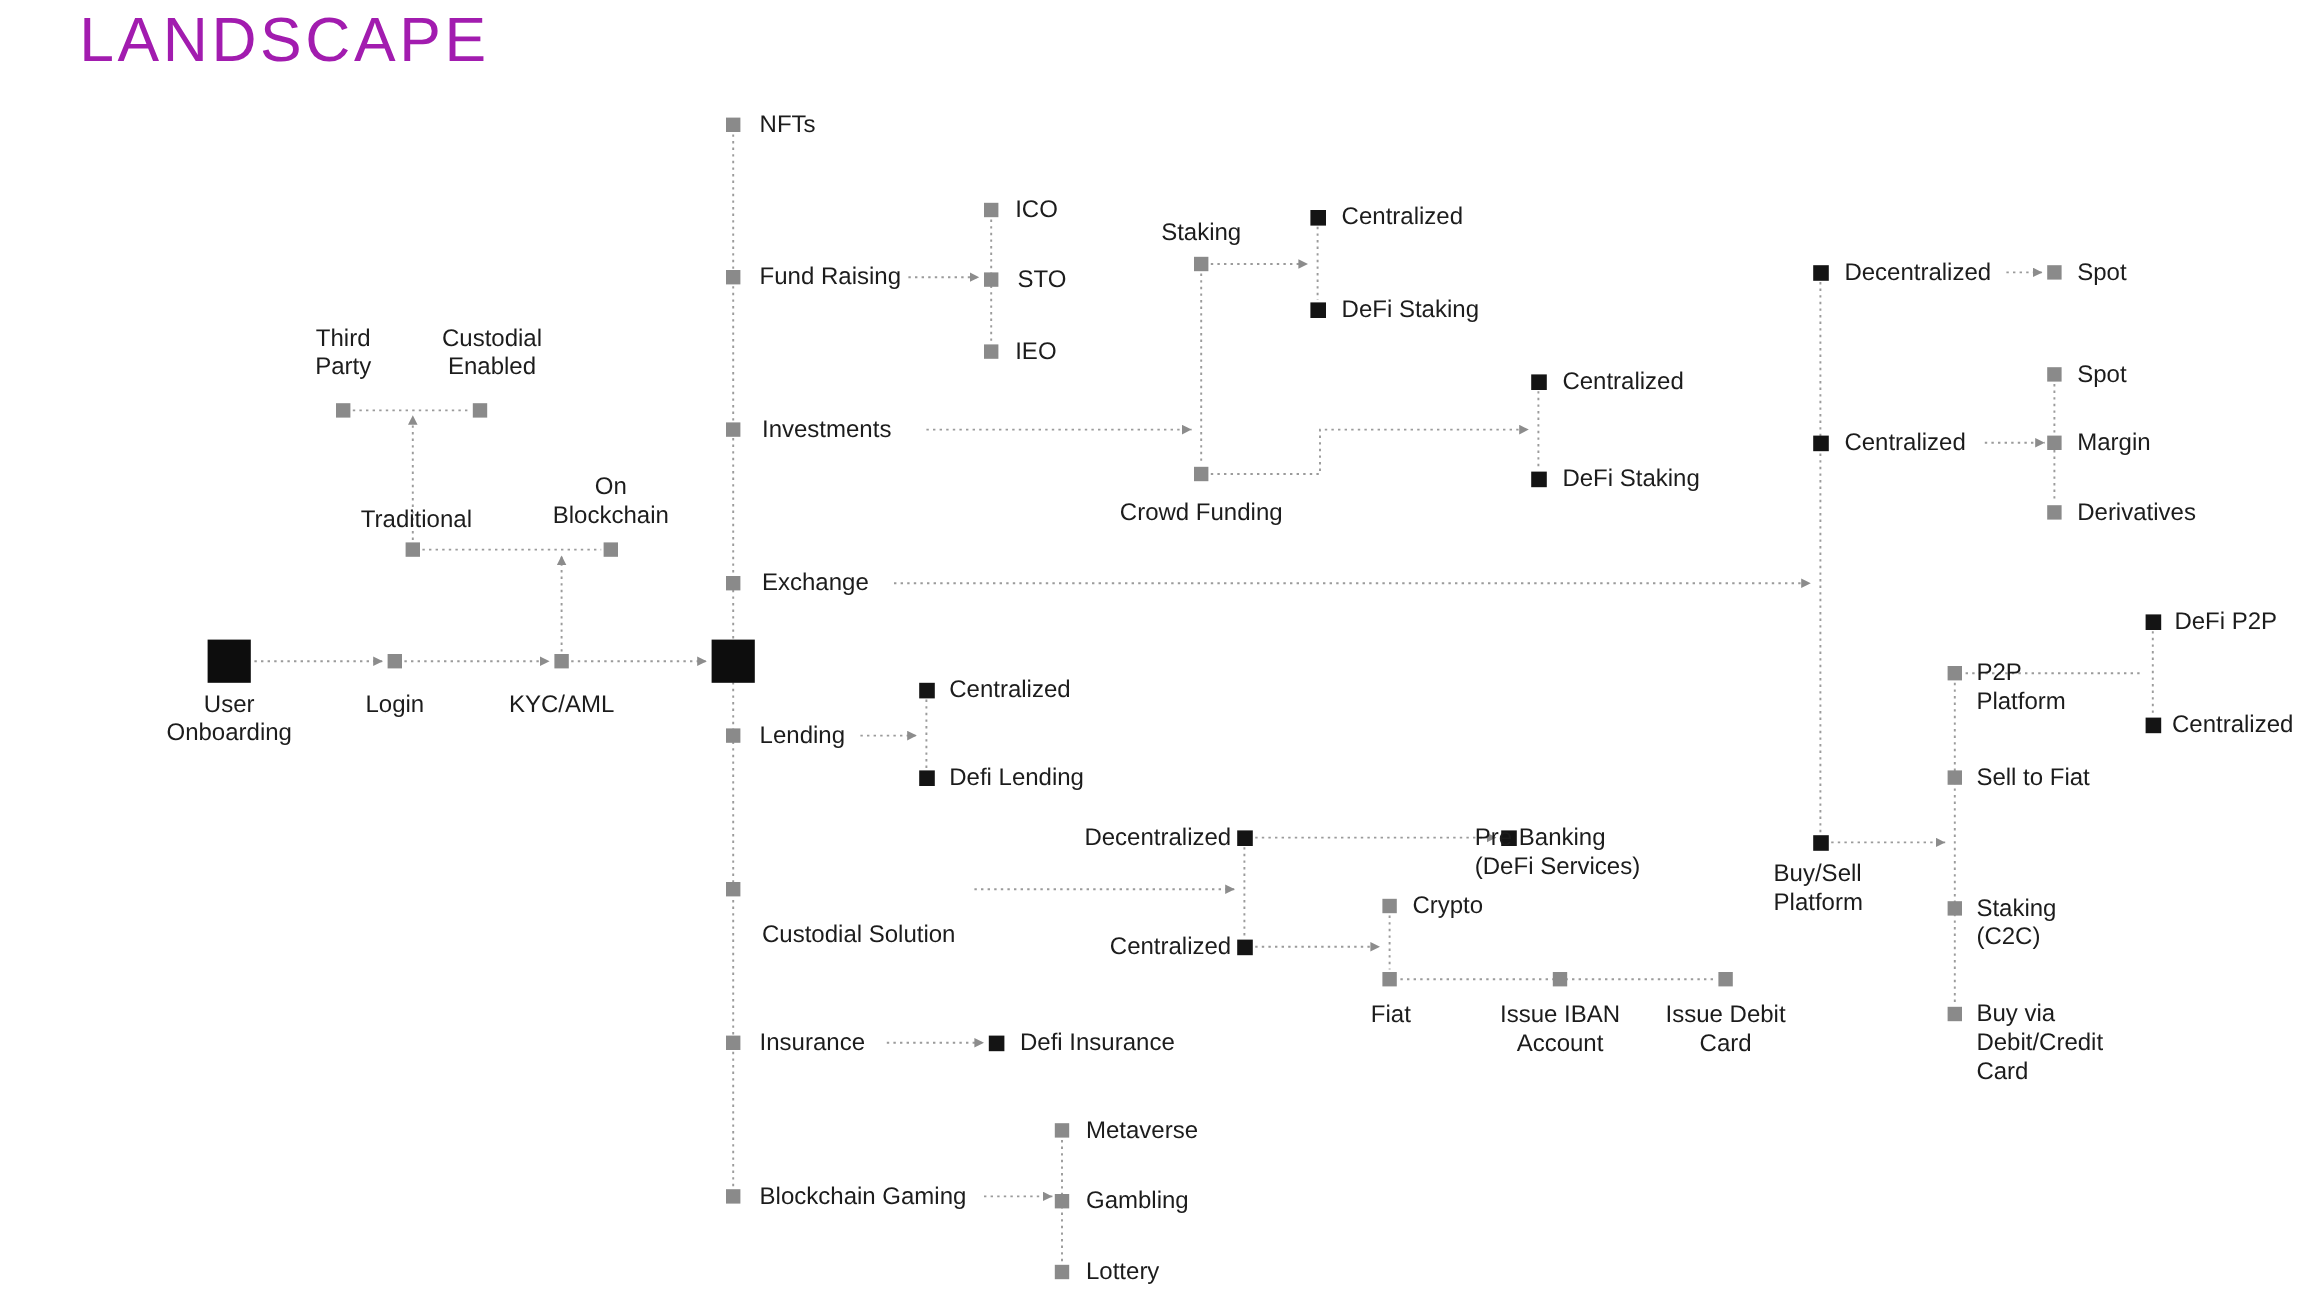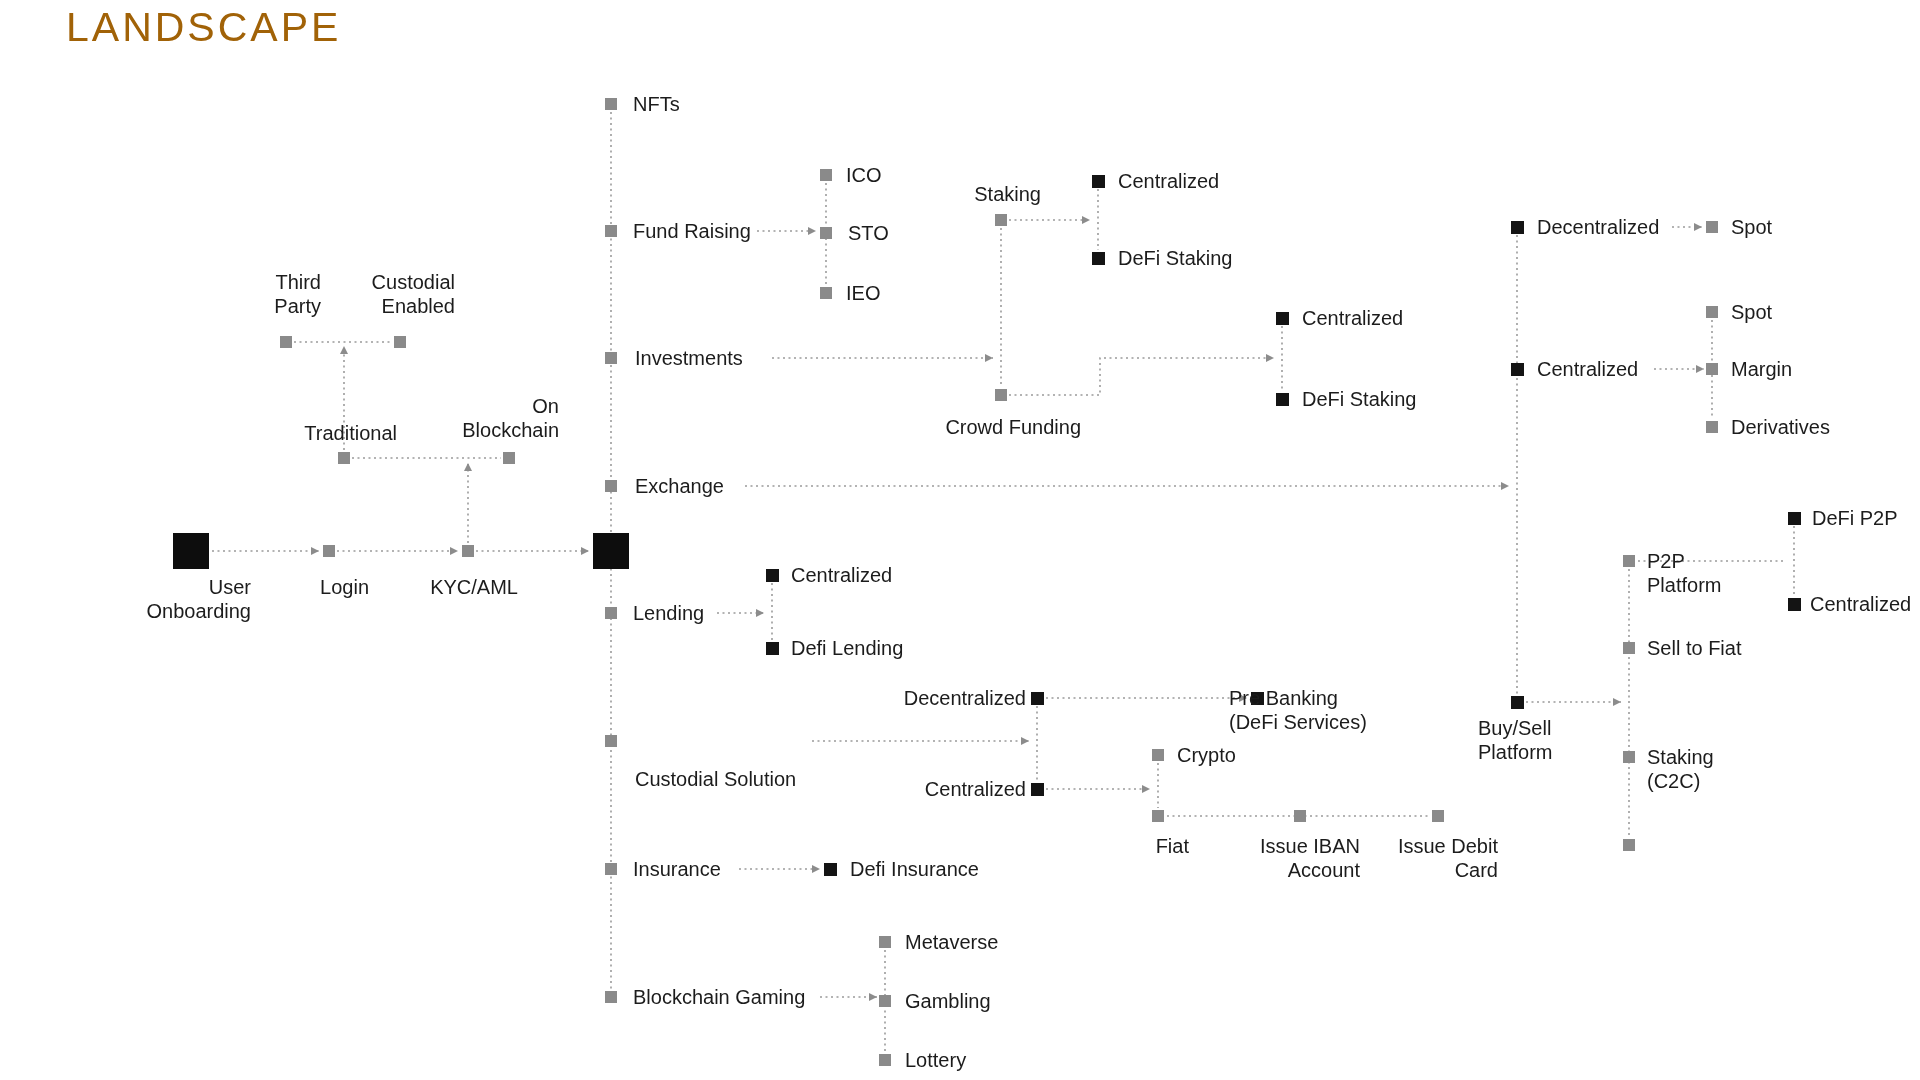--- a/index.html
+++ b/index.html
@@ -1,27 +1,27 @@
 <!DOCTYPE html>
 <html><head>
 <meta charset="utf-8">
 <style>
   *{margin:0;padding:0;box-sizing:border-box}
   html,body{width:1920px;height:1080px;background:#ffffff;overflow:hidden}
   body{font-family:"Liberation Sans",sans-serif;position:relative;color:#1c1c1c}
   .canvas{position:absolute;left:0;top:0;width:1920px;height:1080px}
-  .title{position:absolute;left:66px;top:4px;font-size:41px;font-weight:400;letter-spacing:3px;color:#a16207}
+  .title{position:absolute;left:66px;top:4px;font-size:52px;font-weight:400;letter-spacing:3px;color:#a21caf}
   svg.wires{position:absolute;left:0;top:0}
   .wire{fill:none;stroke:#9b9b9b;stroke-width:1.6;stroke-dasharray:2 3.5}
   .sq{position:absolute;width:12px;height:12px;background:#8a8a8a}
   .sq.b{width:13px;height:13px;background:#141414}
   .sq.big{width:36px;height:36px;background:#0d0d0d}
   .lbl{position:absolute;font-size:20px;line-height:24px;white-space:nowrap}
   .lbl.wrap{white-space:normal}
-  .lbl.c{text-align:right}
+  .lbl.c{text-align:center}
   .lbl.r{text-align:right}
 </style>
 </head>
 <body>
 
 <div class="canvas">
 
   <h1 class="title">LANDSCAPE</h1>
 
   <svg class="wires" width="1920" height="1080" viewBox="0 0 1920 1080">
@@ -190,16 +190,17 @@
   <div class="lbl" style="left:850px;top:857px">Defi Insurance</div>
 
   <div class="lbl" style="left:905px;top:930px">Metaverse</div>
   <div class="lbl" style="left:905px;top:989px">Gambling</div>
   <div class="lbl" style="left:905px;top:1048px">Lottery</div>
 
   <div class="lbl wrap" style="left:1478px;top:716px;width:95px">Buy/Sell Platform</div>
   <div class="lbl wrap" style="left:1647px;top:549px;width:85px">P2P Platform</div>
   <div class="lbl" style="left:1647px;top:636px">Sell to Fiat</div>
   <div class="lbl wrap" style="left:1647px;top:745px;width:100px">Staking (C2C)</div>
+  <div class="lbl wrap" style="left:1647px;top:833px;width:122px">Buy via Debit/Credit Card</div>
   <div class="lbl" style="left:1812px;top:506px">DeFi P2P</div>
   <div class="lbl" style="left:1810px;top:592px">Centralized</div>
 
 </div>
 
 </body></html>

